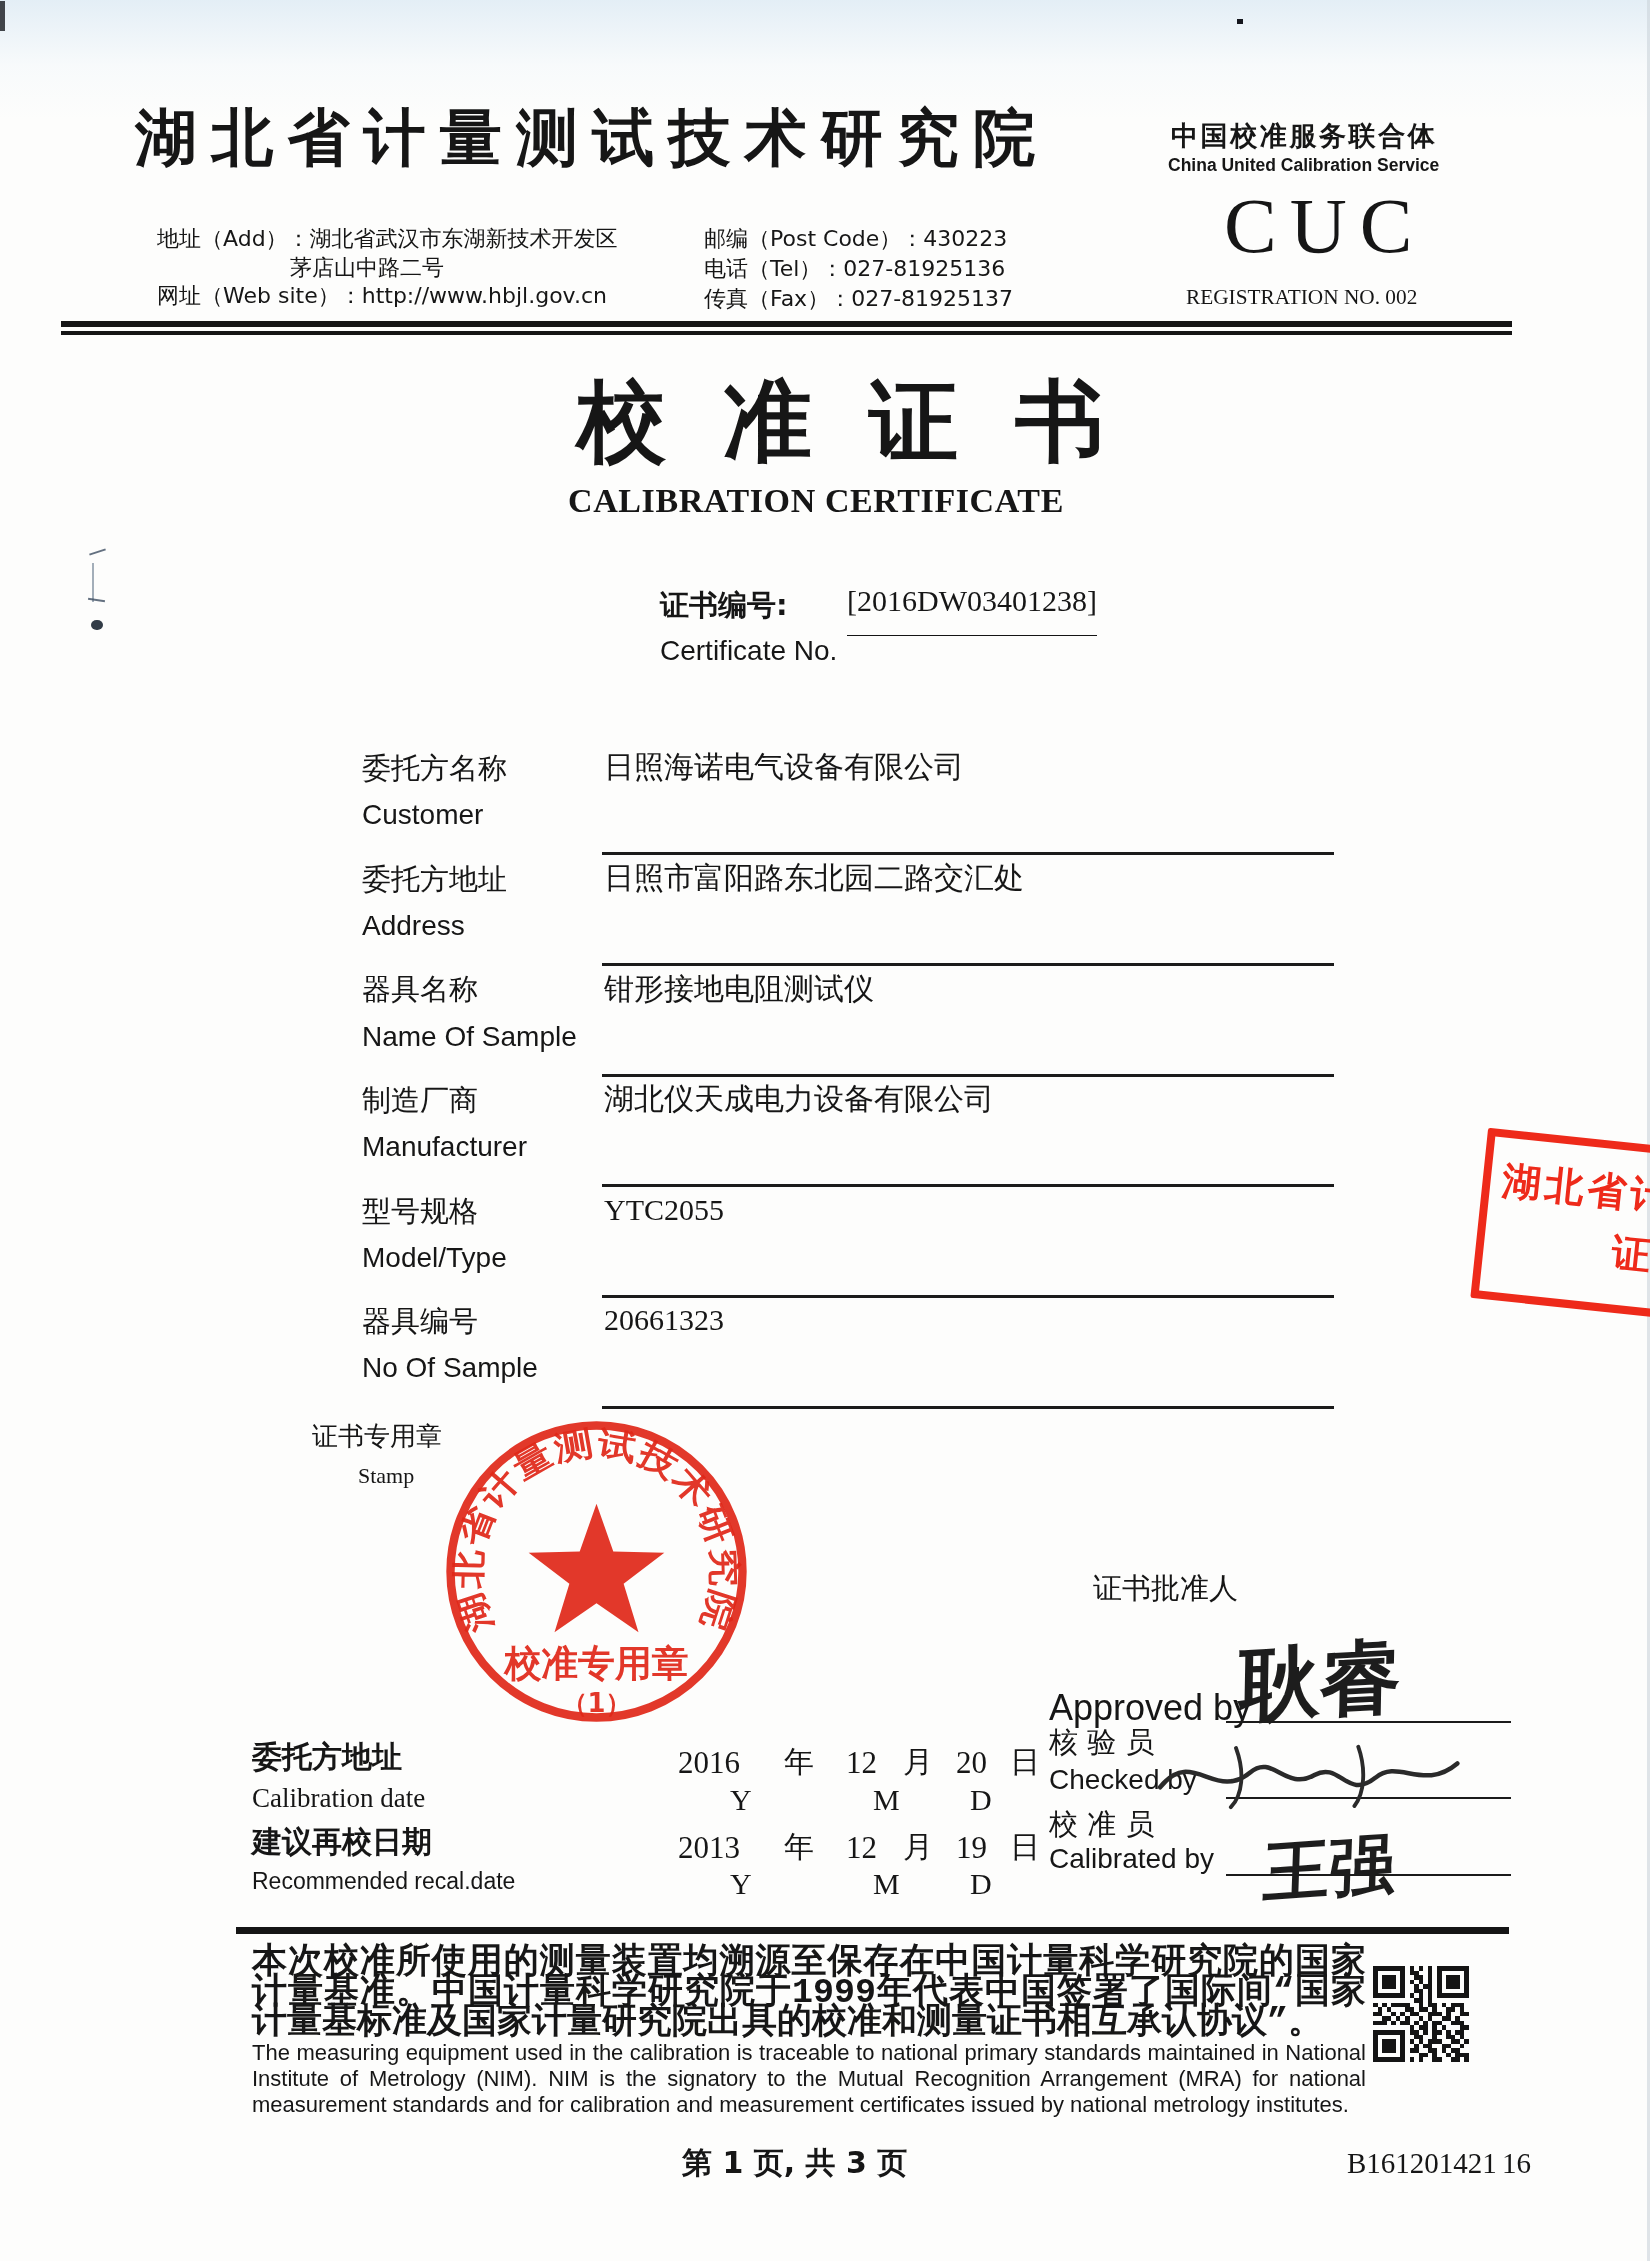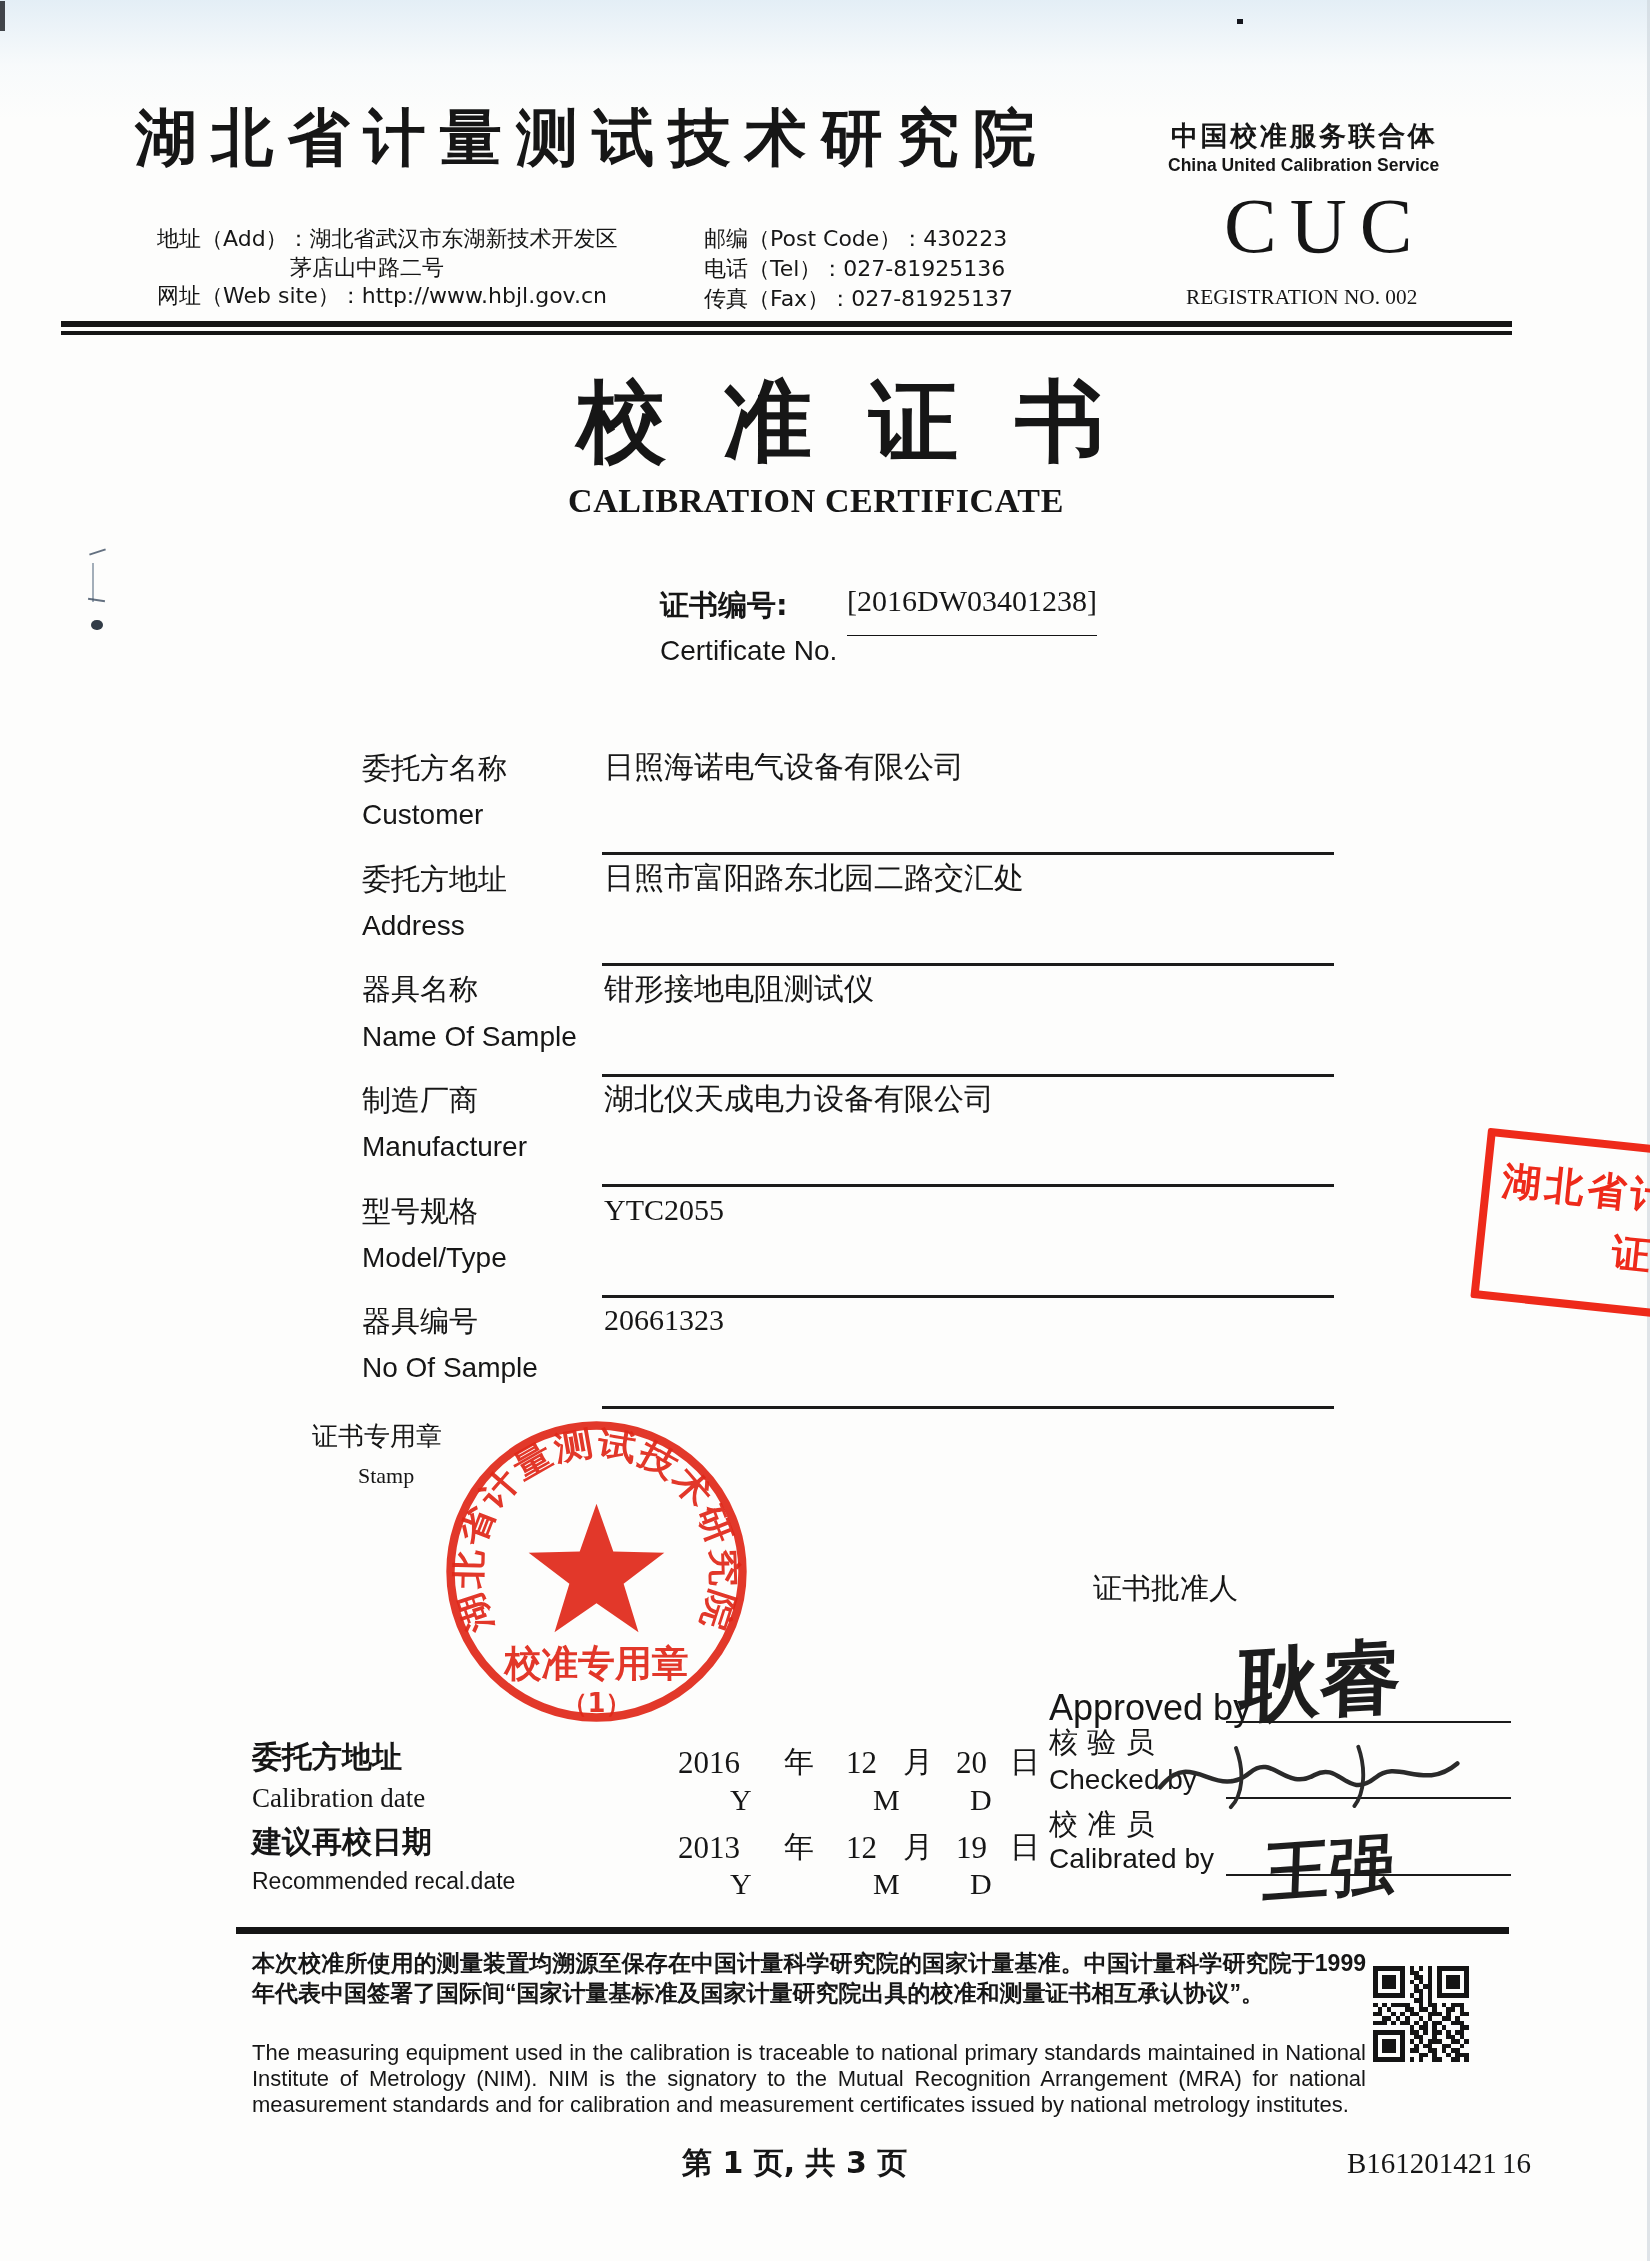--- a/index.html
+++ b/index.html
@@ -145,22 +145,22 @@
   <div class="sig cn" style="left:1239px;top:1627px;font-size:81px;transform:rotate(-3deg) skewX(-4deg);">耿睿</div>
   <svg width="323" height="74" viewBox="0 0 500 115" style="position:absolute;left:1153px;top:1739px;">
     <path d="M10 75 C 60 12, 95 98, 150 52 C 185 22, 205 82, 250 56 C 290 34, 300 96, 345 60 C 380 30, 420 82, 472 38" fill="none" stroke="#2a2a2a" stroke-width="7" stroke-linecap="round"></path>
     <path d="M128 14 C 142 52, 138 88, 120 106" fill="none" stroke="#2a2a2a" stroke-width="6" stroke-linecap="round"></path>
     <path d="M318 12 C 330 46, 328 84, 312 104" fill="none" stroke="#2a2a2a" stroke-width="6" stroke-linecap="round"></path>
   </svg>
   <div class="sig cn" style="left:1263px;top:1824px;font-size:66px;transform:rotate(-4deg) skewX(-6deg);">王强</div>
 
   <div class="rule" style="left:236px;top:1927px;width:1273px;height:7.1px;"></div>
 
-  <div class="t cn" style="left:252px;top:1948px;width:1114px;font-size:23px;font-weight:600;line-height:30px;
-              white-space:normal;text-align:justify;font-family:Liberation Sans, sans-serif;">本次校准所使用的测量装置均溯源至保存在中国计量科学研究院的国家计量基准。中国计量科学研究院于1999年代表中国签署了国际间“国家计量基标准及国家计量研究院出具的校准和测量证书相互承认协议”。</div>
+  <div class="t cn" style="left:252px;top:1948px;width:1114px;font-size:35px;font-weight:600;line-height:30px;
+              white-space:normal;text-align:justify;font-family:Liberation Mono, monospace;">本次校准所使用的测量装置均溯源至保存在中国计量科学研究院的国家计量基准。中国计量科学研究院于1999年代表中国签署了国际间“国家计量基标准及国家计量研究院出具的校准和测量证书相互承认协议”。</div>
   <div class="t sans" style="left:252px;top:2040px;width:1114px;font-size:22px;font-weight:500;line-height:26px;
               white-space:normal;text-align:justify;">The measuring equipment used in the calibration is traceable to national primary standards maintained in National Institute of Metrology (NIM). NIM is the signatory to the Mutual Recognition Arrangement (MRA) for national measurement standards and for calibration and measurement certificates issued by national metrology institutes.</div>
 
   <svg id="qr-svg" width="96" height="96" viewBox="0 0 21 21" style="position:absolute;left:1373px;top:1966px;shape-rendering:crispEdges;">
       <rect x="0" y="0" width="1" height="1" fill="#141414"></rect>
       <rect x="1" y="0" width="1" height="1" fill="#141414"></rect>
       <rect x="2" y="0" width="1" height="1" fill="#141414"></rect>
       <rect x="3" y="0" width="1" height="1" fill="#141414"></rect>
       <rect x="4" y="0" width="1" height="1" fill="#141414"></rect>
       <rect x="5" y="0" width="1" height="1" fill="#141414"></rect>

